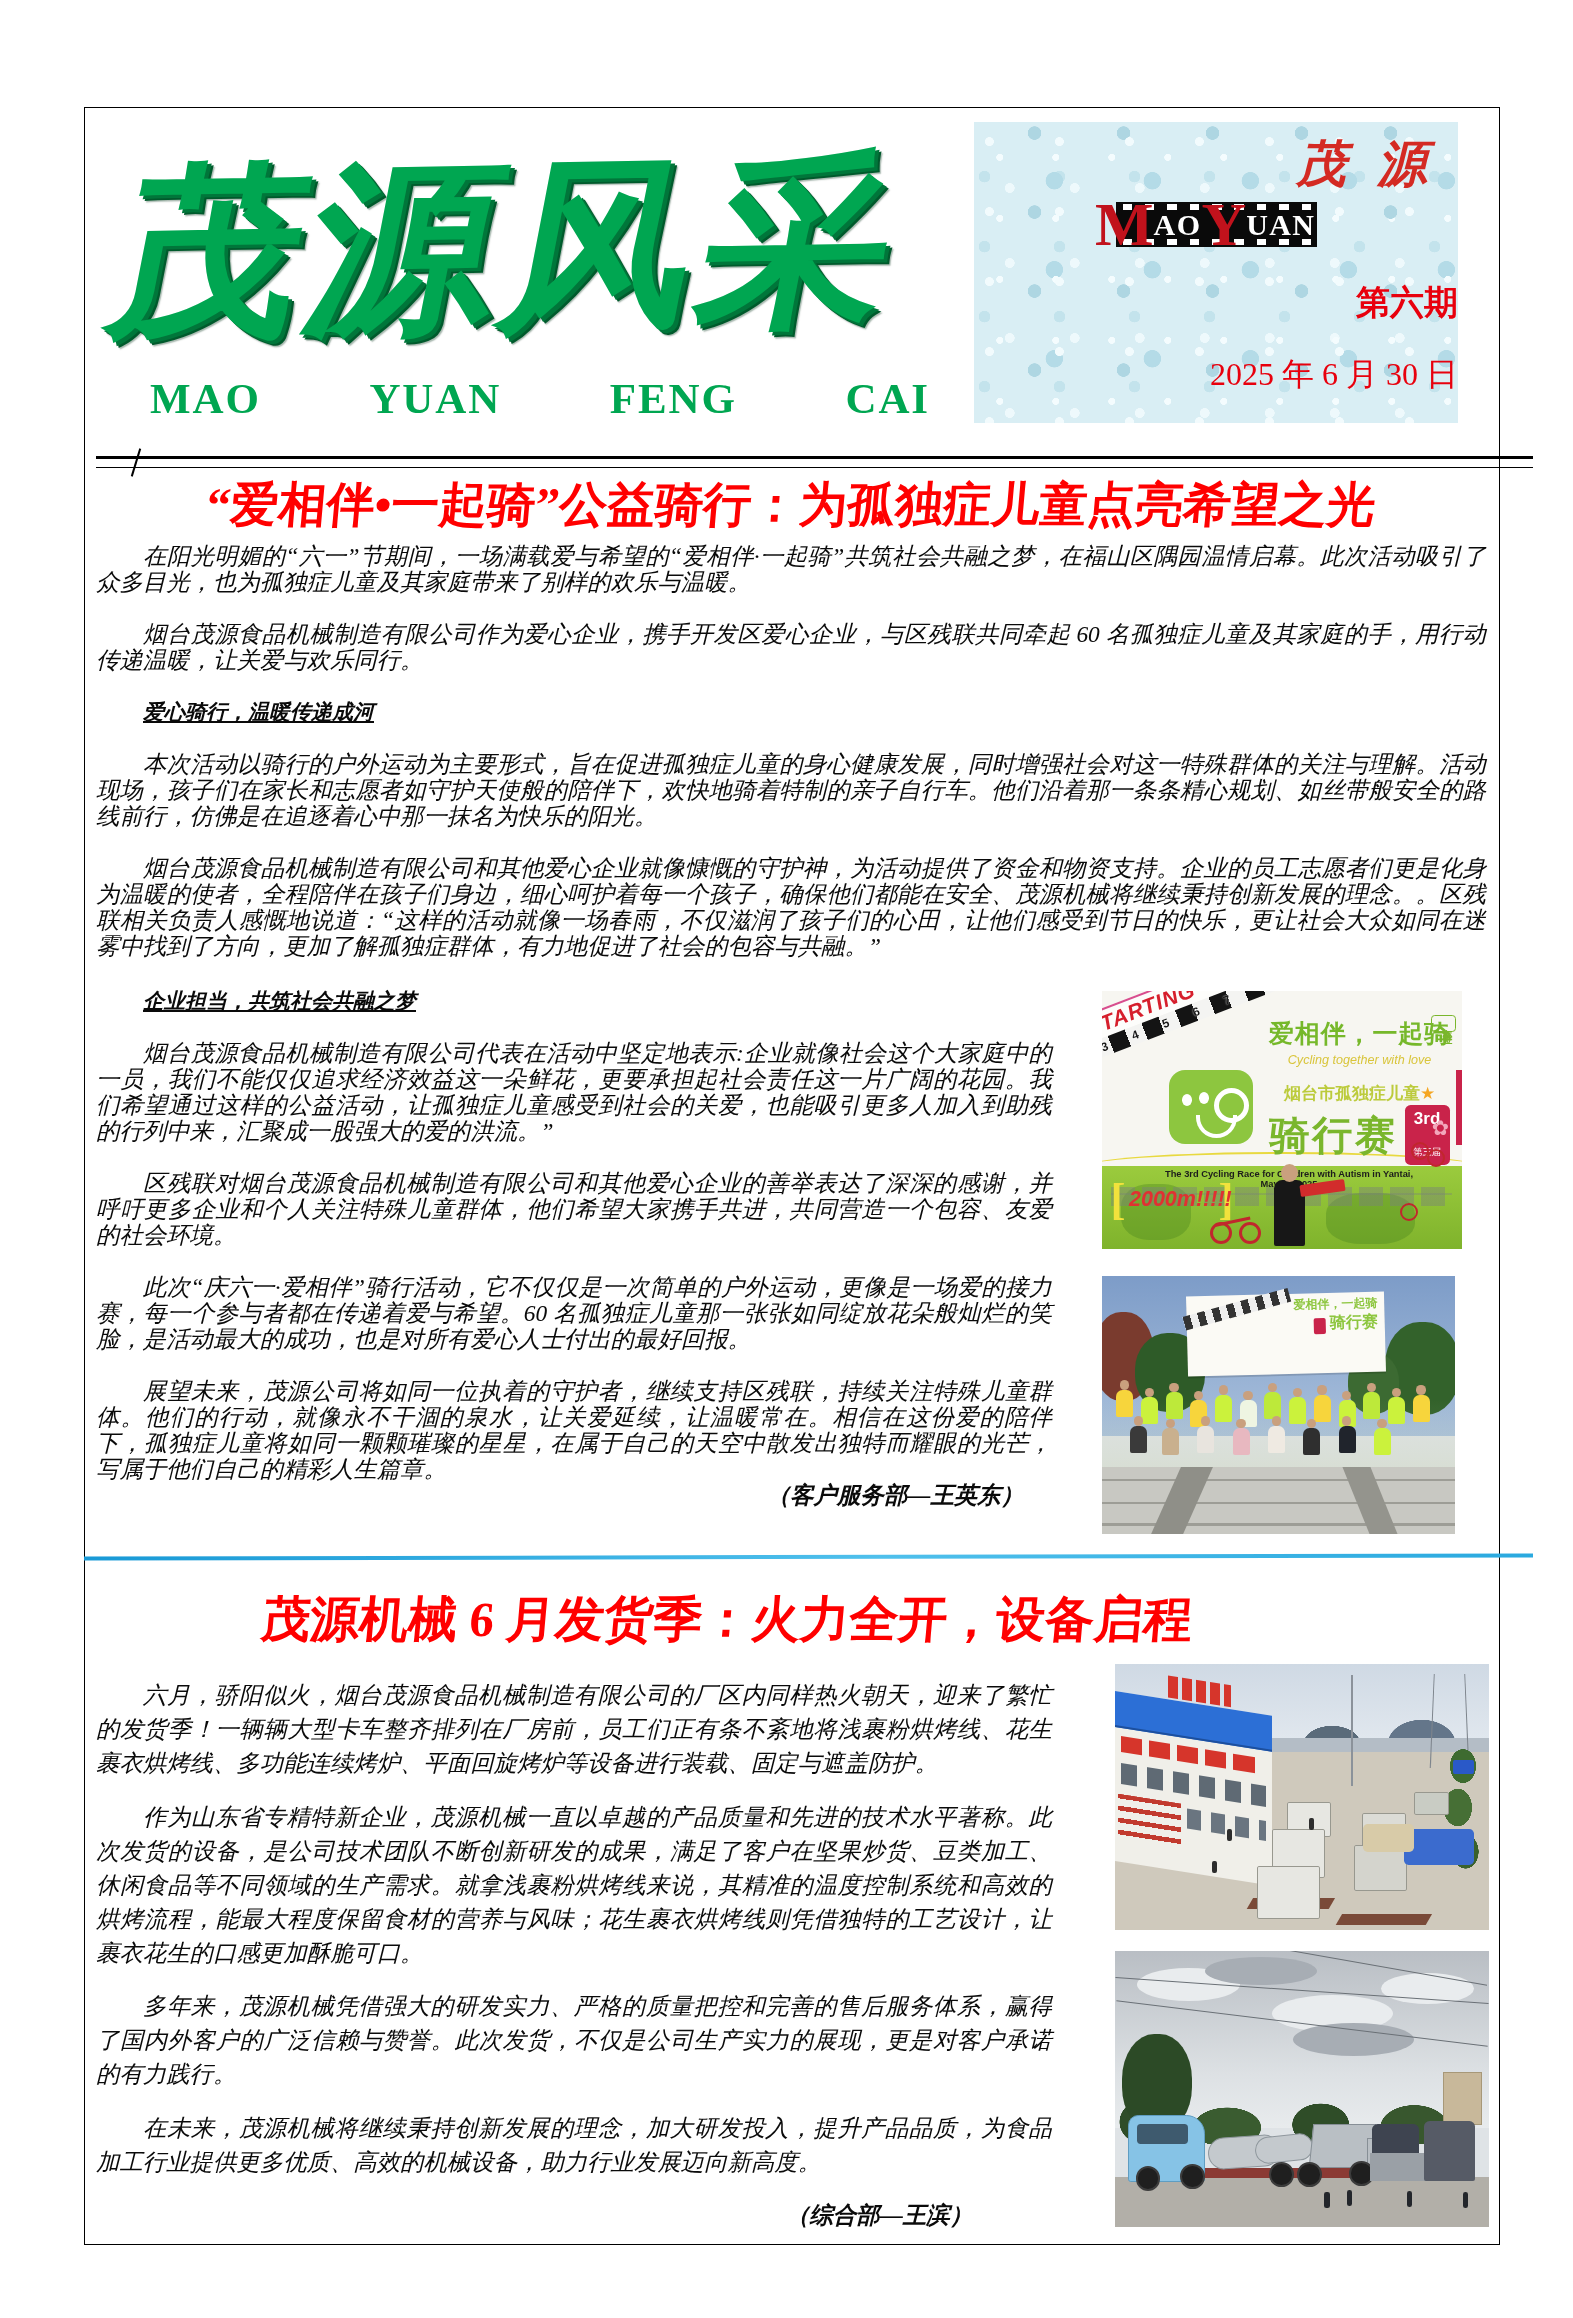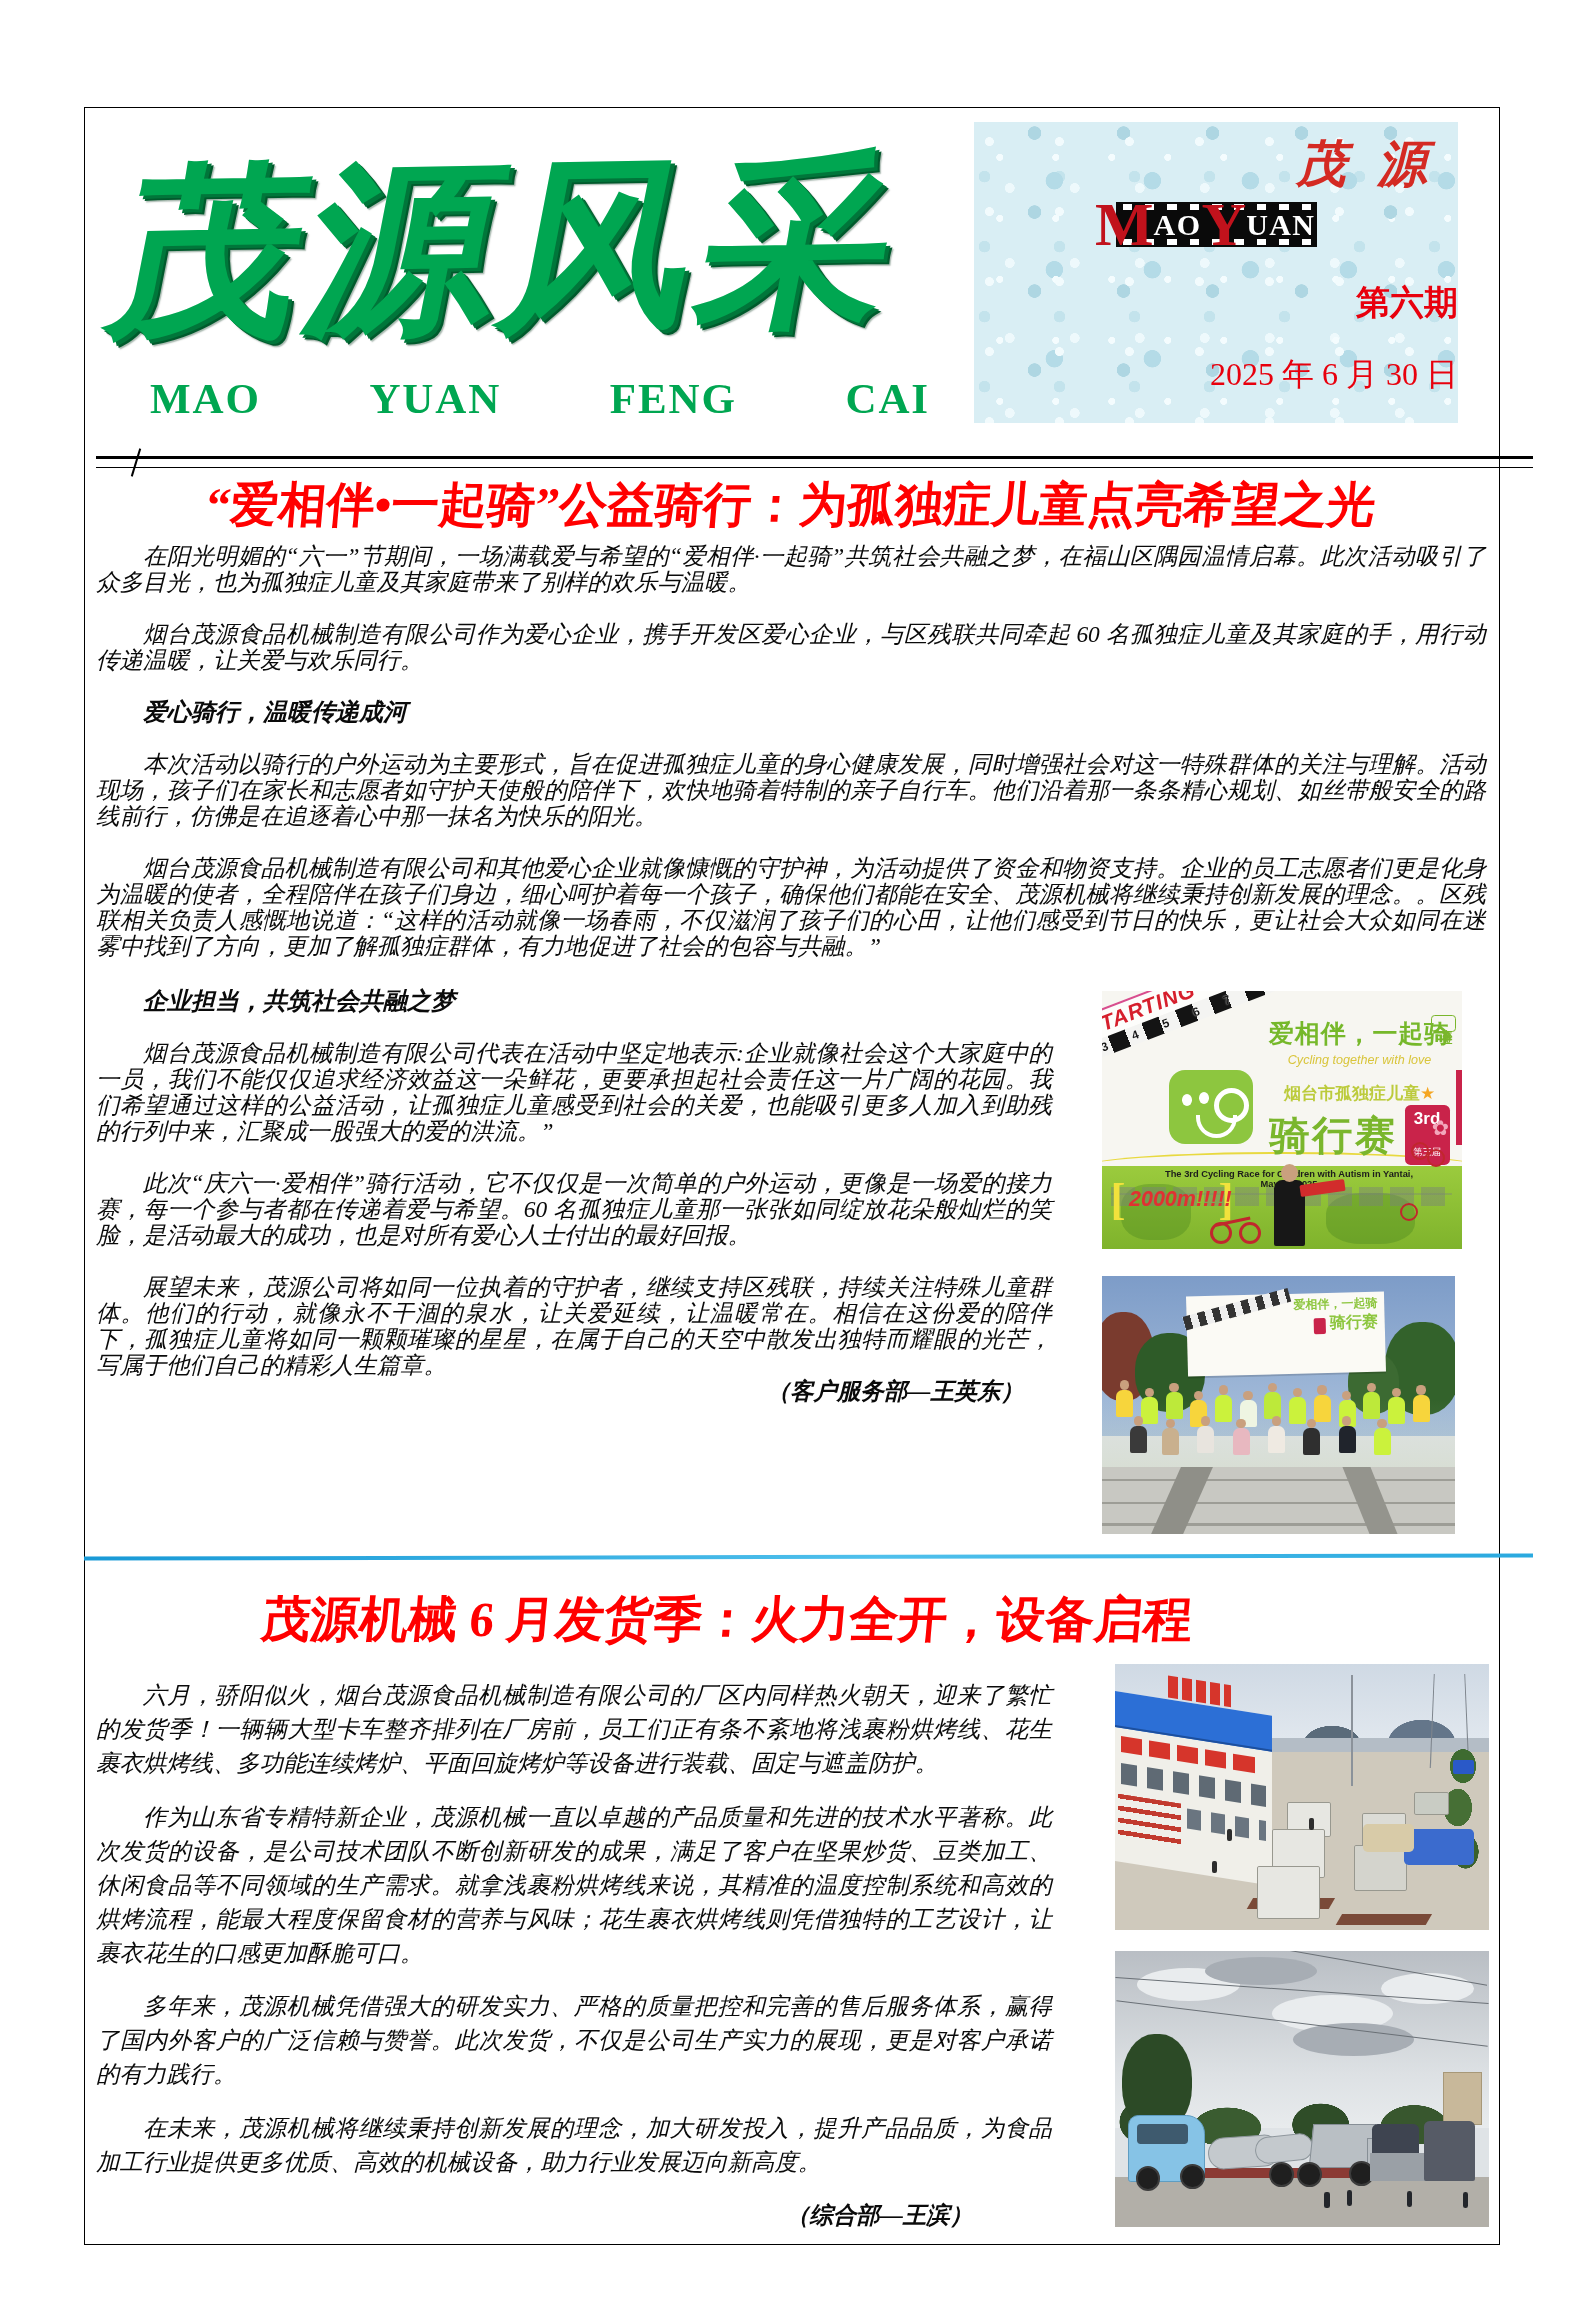--- a/index.html
+++ b/index.html
@@ -53,21 +53,21 @@
 
   
   .art-title{color:#ff0000;font-weight:bold;text-align:center;white-space:nowrap;
     transform:skewX(-5deg);}
   #a1-title{left:96px;top:471px;width:1390px;font-size:48px;line-height:68px;}
   #a2-title{left:96px;top:1585px;width:1262px;font-size:49px;line-height:70px;}
 
   
   .bodytext{font-style:italic;color:#0a0a0a;text-align:justify;}
   .bodytext p{margin:0 0 26px 0;text-indent:47px;font-size:23.4px;line-height:26px;}
-  .bodytext h3{margin:0 0 26px 0;text-indent:47px;font-size:24px;line-height:26px;font-weight:bold;}
+  .bodytext h3{margin:0 0 26px 0;text-indent:47px;font-size:21px;line-height:26px;font-weight:bold;text-decoration:underline;}
   #a1-top{left:96px;top:543px;width:1390px;}
   #a1-col{left:96px;top:988px;width:956px;}
   #a2-col{left:96px;top:1678px;width:956px;}
   #a2-col p{margin:0 0 19.6px 0;font-size:23.4px;line-height:34px;}
   .sig{font-style:italic;font-weight:bold;font-size:23.4px;color:#0a0a0a;text-align:right;}
   #a1-sig{margin-top:-26px;line-height:26px;padding-right:28px;}
   #a2-sig{margin-top:12px;line-height:34px;padding-right:79px;}
 
   
   .photo{overflow:hidden;background:#dfe3e6;}
@@ -276,20 +276,21 @@
     <p>在阳光明媚的“六一”节期间，一场满载爱与希望的“爱相伴·一起骑”共筑社会共融之梦，在福山区隅园温情启幕。此次活动吸引了众多目光，也为孤独症儿童及其家庭带来了别样的欢乐与温暖。</p>
     <p>烟台茂源食品机械制造有限公司作为爱心企业，携手开发区爱心企业，与区残联共同牵起 60 名孤独症儿童及其家庭的手，用行动传递温暖，让关爱与欢乐同行。</p>
     <h3>爱心骑行，温暖传递成河</h3>
     <p>本次活动以骑行的户外运动为主要形式，旨在促进孤独症儿童的身心健康发展，同时增强社会对这一特殊群体的关注与理解。活动现场，孩子们在家长和志愿者如守护天使般的陪伴下，欢快地骑着特制的亲子自行车。他们沿着那一条条精心规划、如丝带般安全的路线前行，仿佛是在追逐着心中那一抹名为快乐的阳光。</p>
     <p>烟台茂源食品机械制造有限公司和其他爱心企业就像慷慨的守护神，为活动提供了资金和物资支持。企业的员工志愿者们更是化身为温暖的使者，全程陪伴在孩子们身边，细心呵护着每一个孩子，确保他们都能在安全、茂源机械将继续秉持创新发展的理念。。区残联相关负责人感慨地说道：“这样的活动就像一场春雨，不仅滋润了孩子们的心田，让他们感受到节日的快乐，更让社会大众如同在迷雾中找到了方向，更加了解孤独症群体，有力地促进了社会的包容与共融。”</p>
   </div>
 
   <div class="abs bodytext" id="a1-col">
     <h3>企业担当，共筑社会共融之梦</h3>
     <p>烟台茂源食品机械制造有限公司代表在活动中坚定地表示:企业就像社会这个大家庭中的一员，我们不能仅仅追求经济效益这一朵鲜花，更要承担起社会责任这一片广阔的花园。我们希望通过这样的公益活动，让孤独症儿童感受到社会的关爱，也能吸引更多人加入到助残的行列中来，汇聚成一股强大的爱的洪流。”</p>
+    <p>区残联对烟台茂源食品机械制造有限公司和其他爱心企业的善举表达了深深的感谢，并呼吁更多企业和个人关注特殊儿童群体，他们希望大家携手共进，共同营造一个包容、友爱的社会环境。</p>
     <p>此次“庆六一·爱相伴”骑行活动，它不仅仅是一次简单的户外运动，更像是一场爱的接力赛，每一个参与者都在传递着爱与希望。60 名孤独症儿童那一张张如同绽放花朵般灿烂的笑脸，是活动最大的成功，也是对所有爱心人士付出的最好回报。</p>
     <p>展望未来，茂源公司将如同一位执着的守护者，继续支持区残联，持续关注特殊儿童群体。他们的行动，就像永不干涸的泉水，让关爱延续，让温暖常在。相信在这份爱的陪伴下，孤独症儿童将如同一颗颗璀璨的星星，在属于自己的天空中散发出独特而耀眼的光芒，写属于他们自己的精彩人生篇章。</p>
     <div class="sig" id="a1-sig">（客户服务部—王英东）</div>
   </div>
 
   <div class="abs photo" id="ph1">
     <div class="board"></div>
     <div class="lawn"></div>
     <div class="lawn-wave"></div>
     <div class="shade" style="left:18.7px;bottom:9.3px;width:70px;height:56px;"></div>

